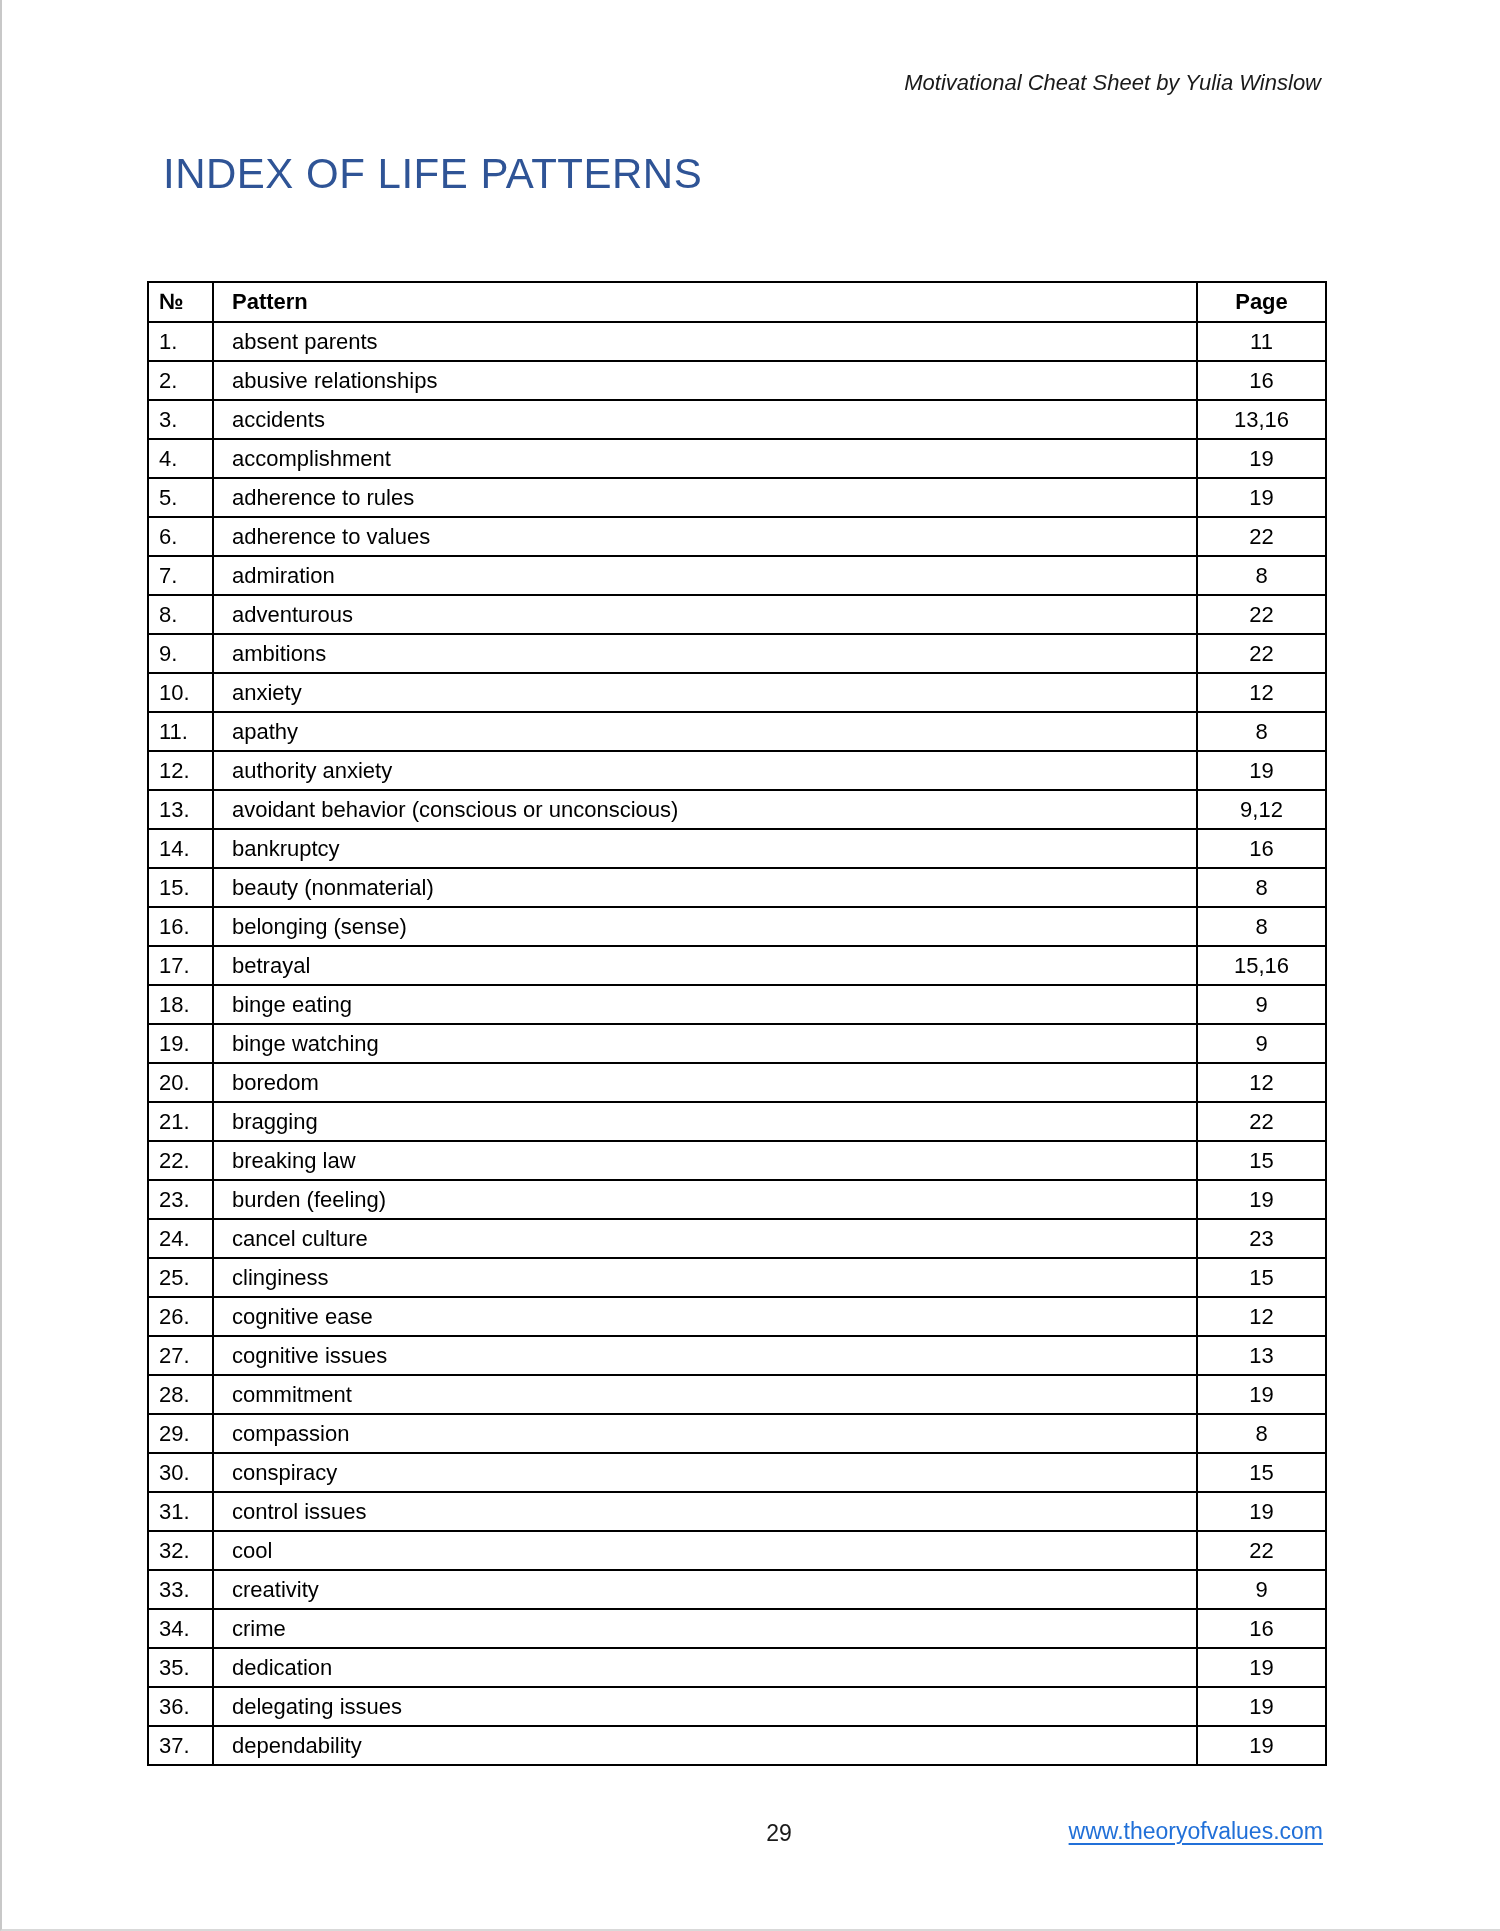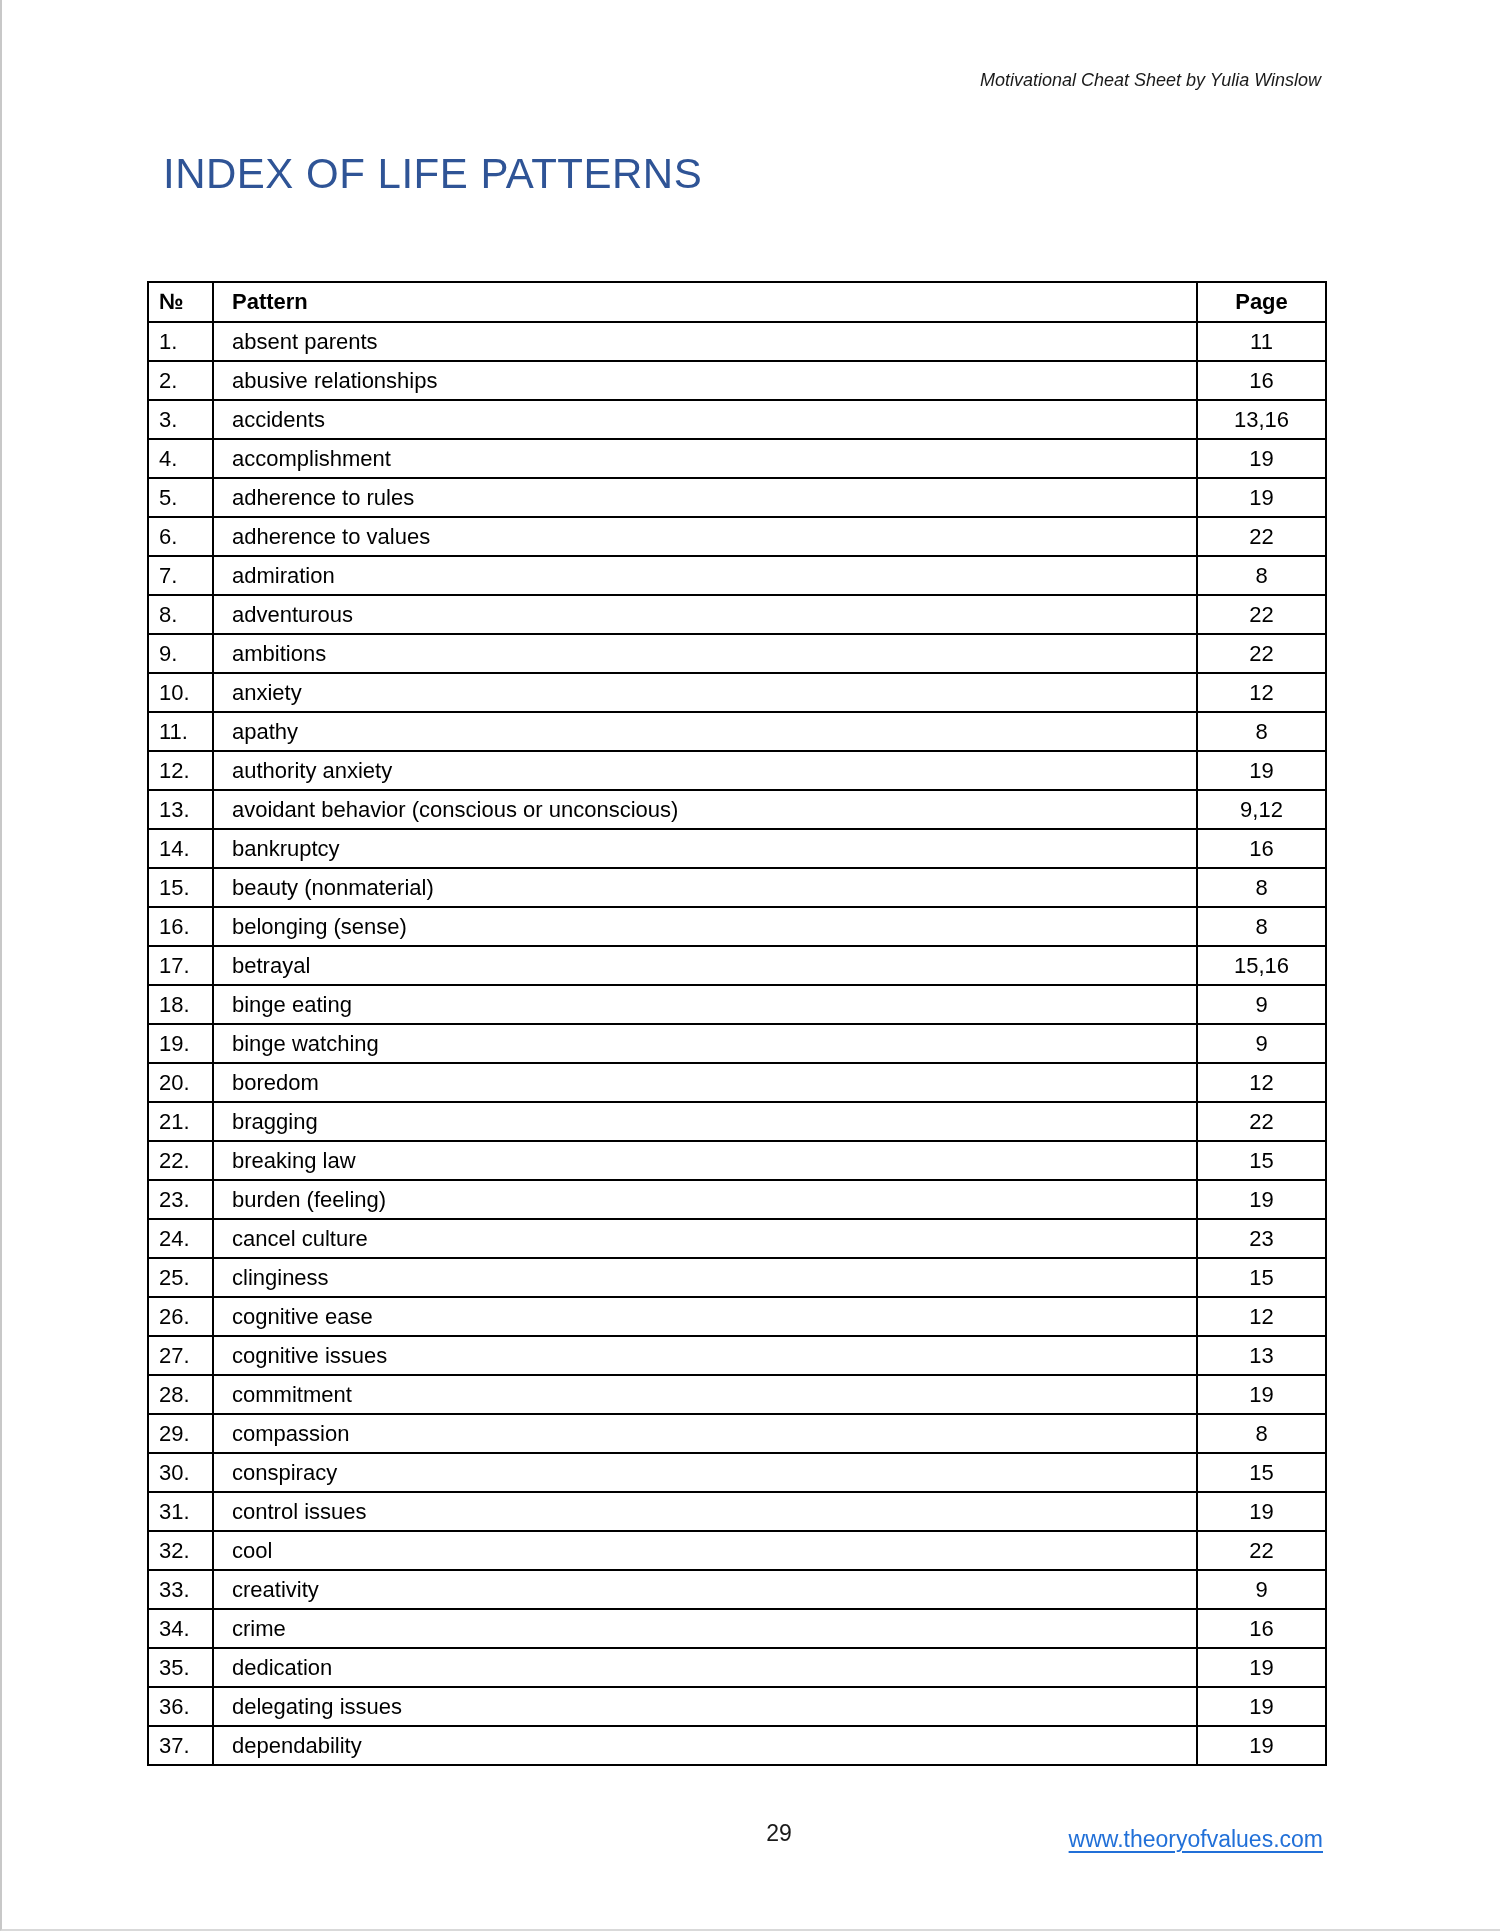--- a/index.html
+++ b/index.html
@@ -16,21 +16,21 @@
     border-bottom: 2px solid #d9d9d9;
     box-sizing: border-box;
     font-family: "Liberation Sans", sans-serif;
     color: #000000;
     overflow: hidden;
   }
   .header-note {
     position: absolute;
     top: 70px;
     right: 179px;
-    font-size: 18px;
+    font-size: 22px;
     font-style: italic;
     font-weight: 500;
     color: #1a1a1a;
     white-space: nowrap;
   }
   .page-title {
     position: absolute;
     top: 134px;
     left: 145px;
     font-size: 42px;
@@ -79,21 +79,20 @@
     position: absolute;
     top: 1818px;
     right: 177px;
     font-size: 23px;
     color: #2170D8;
     text-decoration: underline;
     text-decoration-thickness: 2px;
     text-underline-offset: 4px;
     cursor: pointer;
     white-space: nowrap;
-    margin-top: 8px;
   }
 </style>
 </head>
 <body>
 
 <div class="page">
 
   <div class="header-note">Motivational Cheat Sheet by Yulia Winslow</div>
 
   <h1 class="page-title" style="margin:16px;">INDEX OF LIFE PATTERNS</h1>

